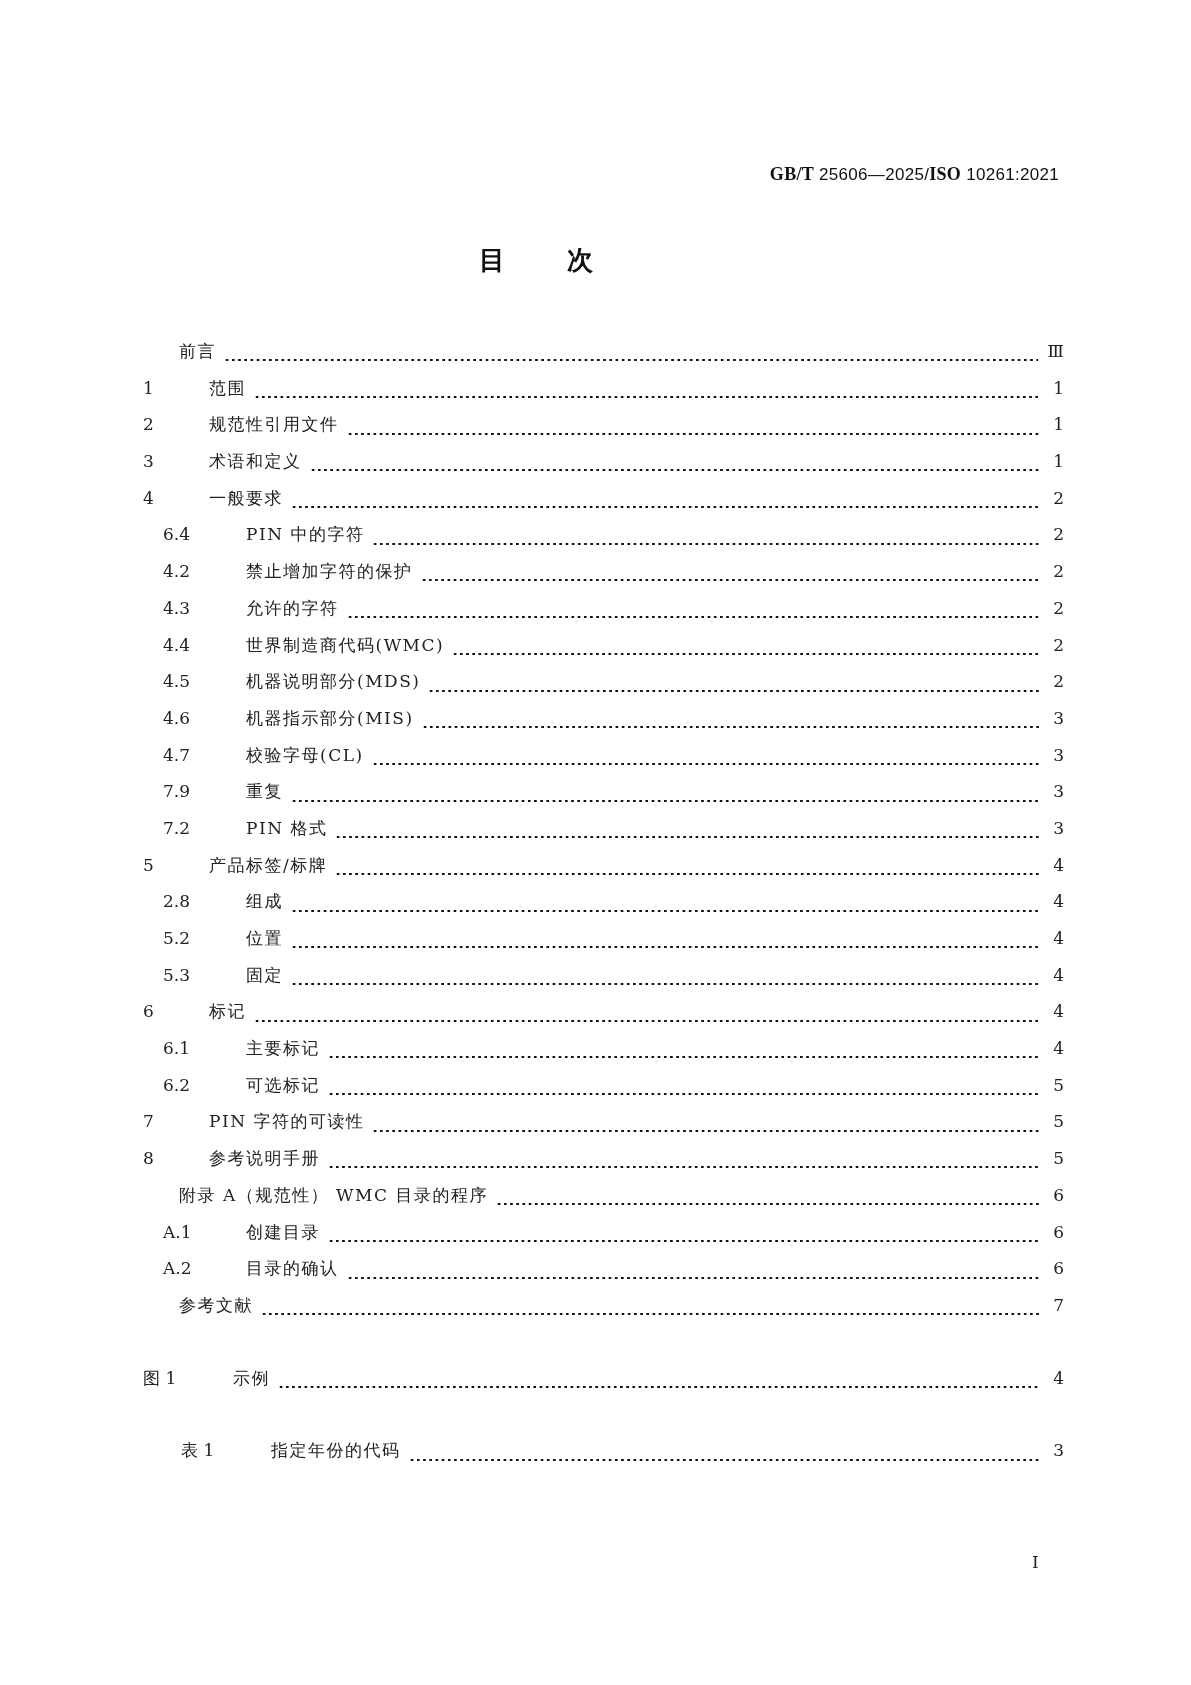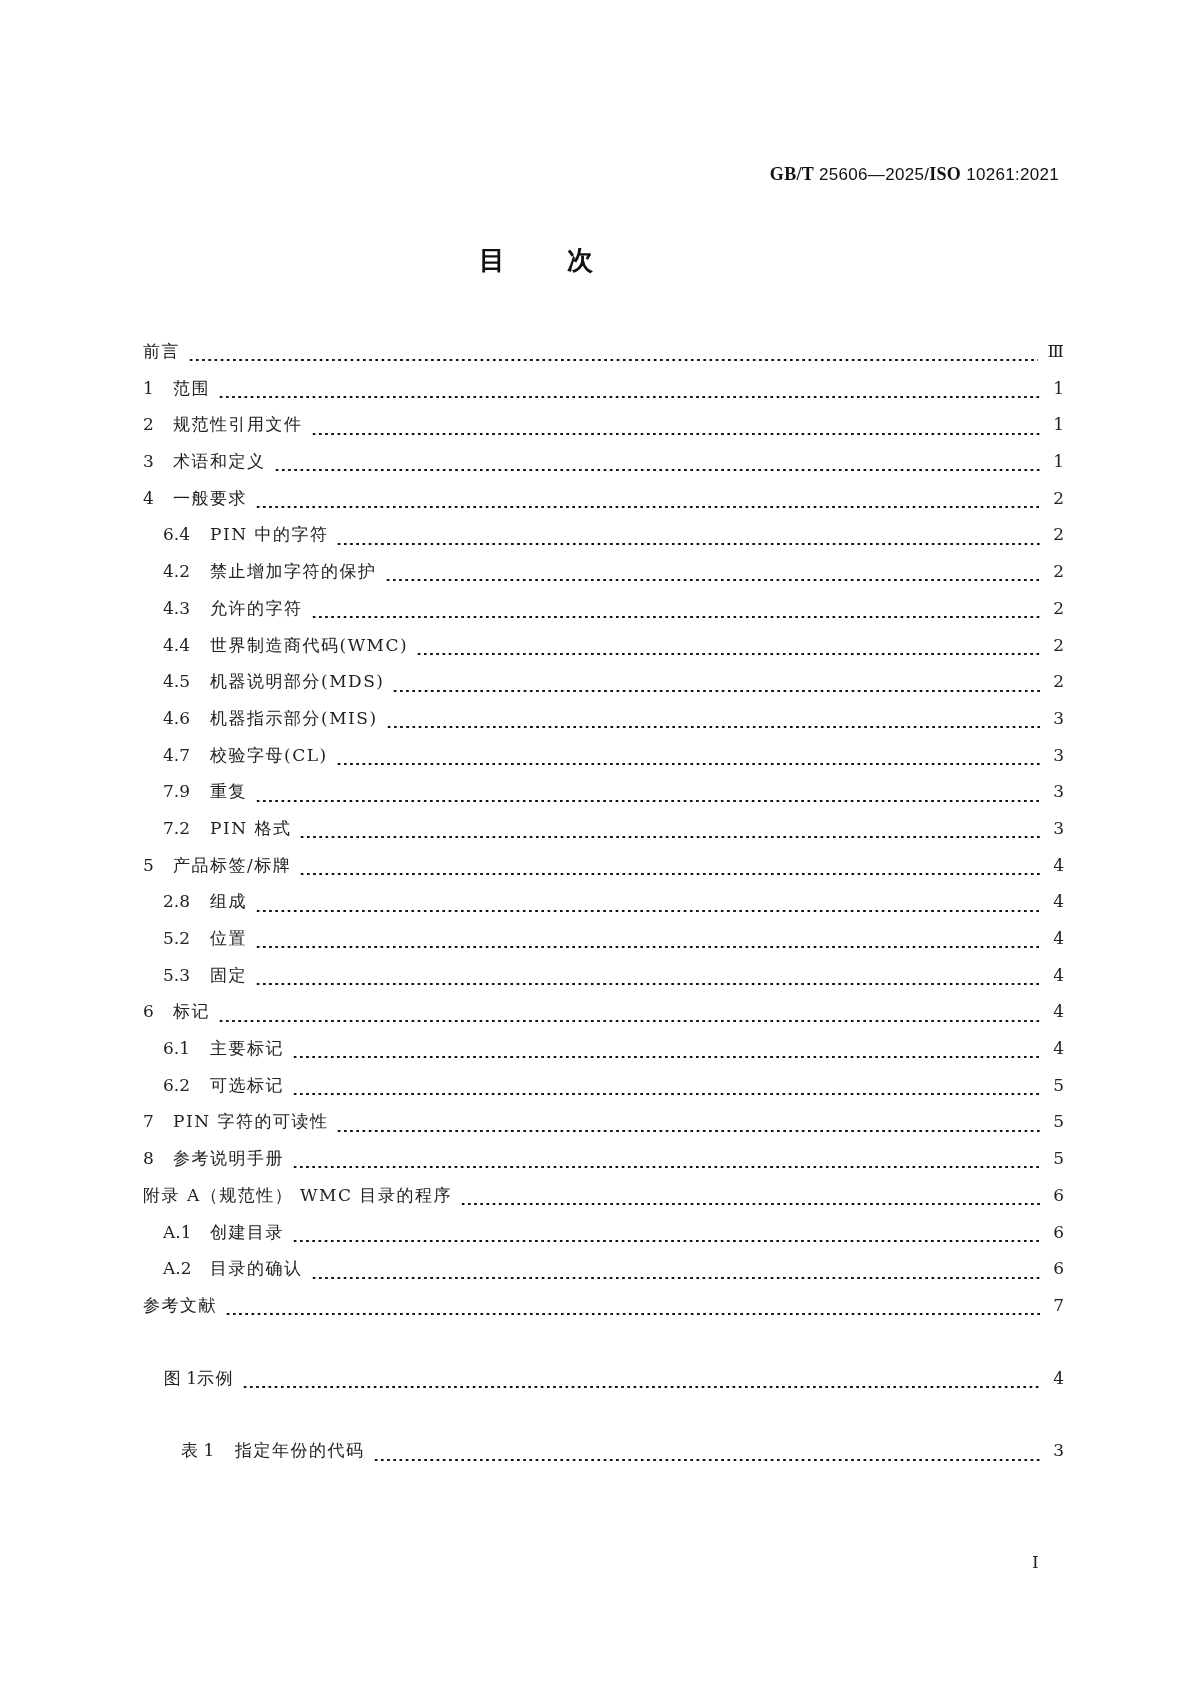--- a/index.html
+++ b/index.html
@@ -19,21 +19,21 @@
     font-size: 26px; font-weight: bold; letter-spacing: 62px; padding-left: 62px; box-sizing: border-box;
     font-family: "DejaVu Sans", sans-serif; color: #111;
   }
   .toc { position: absolute; top: 340px; left: 143px; width: 921px; }
   .toc-row {
     display: flex; align-items: baseline; height: 36.7px; font-size: 17px; white-space: nowrap;
   }
   .toc-row.l2 { padding-left: 20px; }
   .num { display: inline-block; min-width: 30px; }
   .toc-row.l2 .num { min-width: 47px; }
-  .label { letter-spacing: 1.5px; padding-right: 4px; }
+  .label { letter-spacing: 1.5px; padding-right: 4px; margin-left: 36px; }
   .leader {
     flex: 1; overflow: hidden; margin: 0 10px 0 4px; height: 6px; align-self: center; position: relative; top: 2px;
     background-image: radial-gradient(circle, #111 1.1px, transparent 1.3px);
     background-size: 6.2px 6px; background-repeat: repeat-x; background-position: left center;
   }
   .page { min-width: 14px; text-align: right; font-size: 17px; }
   .gap { height: 36px; }
   .footer-page { position: absolute; top: 1552px; left: 1032px; font-size: 17px; }
 </style>
 </head>
@@ -205,21 +205,21 @@
       <span class="page">6</span>
     </div>
     <div class="toc-row">
       <span class="num" style="min-width: 0px;"></span>
       <span class="label">参考文献</span>
       <span class="leader"></span>
       <span class="page">7</span>
     </div>
     <div class="gap"></div>
     <div class="toc-row">
-      <span class="num" style="min-width: 54px; text-align: right;">图 1</span>
+      <span class="num" style="min-width: 54px;">图 1</span>
       <span class="label">示例</span>
       <span class="leader"></span>
       <span class="page">4</span>
     </div>
     <div class="gap"></div>
     <div class="toc-row">
       <span class="num" style="min-width: 54px; margin-left: 38px;">表 1</span>
       <span class="label">指定年份的代码</span>
       <span class="leader"></span>
       <span class="page">3</span>

